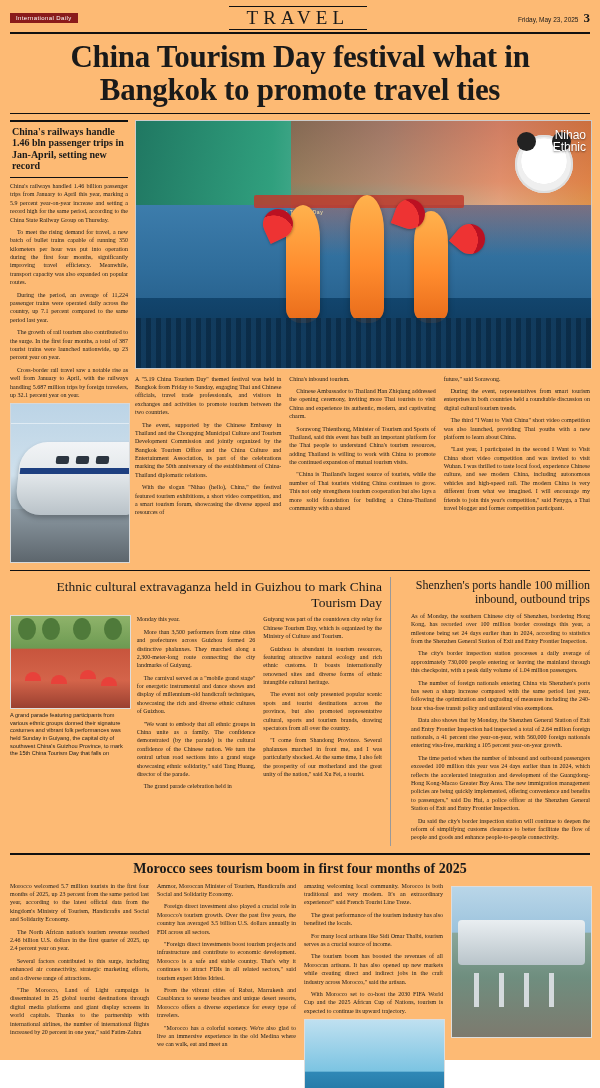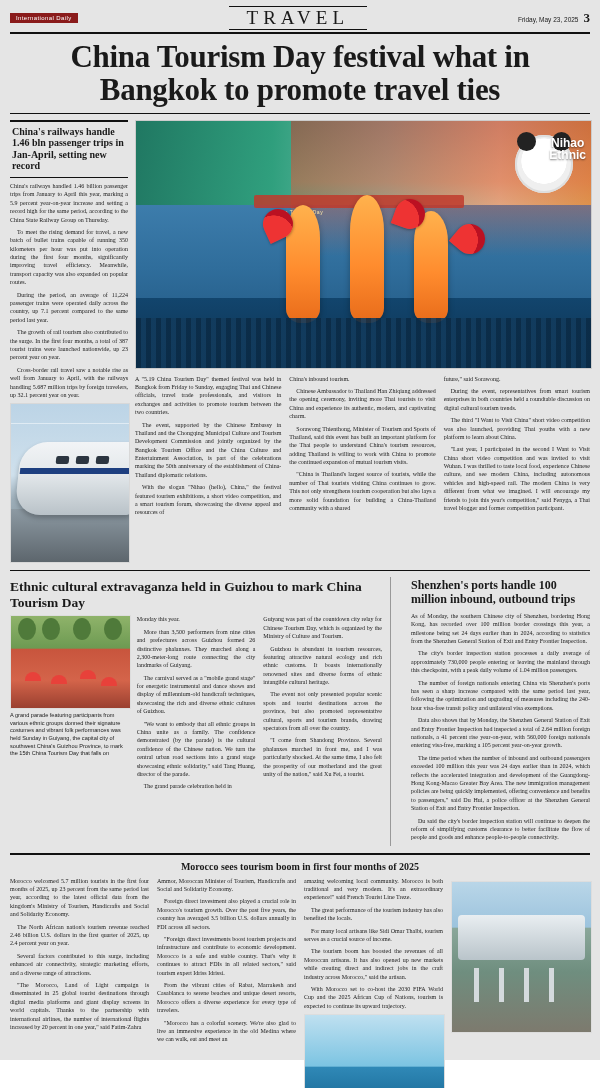--- a/index.html
+++ b/index.html
@@ -13,21 +13,21 @@
     font-family: "Liberation Serif", serif;
     color: #1a1a1a;
     overflow: hidden;
   }
   .page {
     width: 600px;
     height: 1060px;
     position: relative;
     box-sizing: border-box;
     padding: 6px 10px 8px 10px;
-    background: #e5e5e5;
+    background: #fdba74;
   }
 
   
   .masthead {
     display: flex;
     align-items: center;
     justify-content: space-between;
     border-bottom: 2px solid #111;
     padding-bottom: 2px;
   }
@@ -163,24 +163,24 @@
     border-radius: 50%;
     box-shadow: inset 0 0 0 2px #ddd;
   }
   .hero-panda:before, .hero-panda:after {
     content: ""; position: absolute; width: 19px; height: 19px; background: #222; border-radius: 50%;
     top: -3px;
   }
   .hero-panda:before { left: 2px; }
   .hero-panda:after { right: 2px; }
   .hero-nihao {
-    position: absolute; right: 5px; top: 16px;
+    position: absolute; right: 5px; top: 8px;
     font-family: "Liberation Sans", sans-serif;
-    font-size: 12px; font-weight: bold; color: #fff; text-shadow: 0 1px 2px rgba(0,0,0,.5);
-    line-height: 1.05; text-align: center;
+    font-size: 12px; font-weight: normal; color: #fff; text-shadow: 0 1px 2px rgba(0,0,0,.5);
+    line-height: 1.05; text-align: right;
   }
   .hero-nihao span { display: block; }
   .hero-stage {
     position: absolute; left: 0; right: 0; bottom: 0; height: 28%;
     background: linear-gradient(180deg,#12456d 0%, #0d3252 100%);
   }
   .hero-crowd {
     position: absolute; left: 0; right: 0; bottom: 0; height: 20%;
     background: repeating-linear-gradient(90deg,#0b2b46 0 5px,#123b5d 5px 10px);
     opacity: .9;
@@ -225,22 +225,22 @@
     border-top: 1px solid #111;
     margin: 7px 0 5px 0;
   }
 
   
   .mid-wrap { display: flex; gap: 8px; margin-top: 6px; }
   .mid-left { flex: 0 0 372px; }
   .mid-right { flex: 1; border-left: 1px solid #999; padding-left: 20px; }
   .sec-head {
     font-size: 13.5px;
-    font-weight: bold;
-    text-align: left;
+    font-weight: normal;
+    text-align: right;
     line-height: 1.15;
     margin: 2px 0 5px 0;
   }
   .sec-head.small { font-size: 12px; }
   .mid-cols { display: flex; gap: 8px; }
   .mid-cols .col { flex: 1; }
   .parade-photo {
     width: 100%; height: 92px; margin-bottom: 3px;
     background: linear-gradient(180deg,#8fb36a 0%, #6d9a52 35%, #c8553d 36%, #d4644a 70%, #9a4030 100%);
     position: relative; overflow: hidden; border: 1px solid #ddd;
@@ -253,21 +253,21 @@
     position: absolute; top: 2px; width: 18px; height: 22px; background: #4f7a3a; border-radius: 50%;
   }
 
   
   .bottom {
     margin-top: 7px;
     border-top: 2px solid #111;
     padding-top: 4px;
   }
   .bottom-head {
-    font-size: 10px;
+    font-size: 14px;
     font-weight: bold;
     text-align: center;
     margin: 2px 0 5px 0;
   }
   .bottom-cols { display: flex; gap: 8px; }
   .bottom-cols .col { flex: 1; }
   .morocco-photo {
     width: 100%;
     height: 150px;
     margin-top: 4px;

